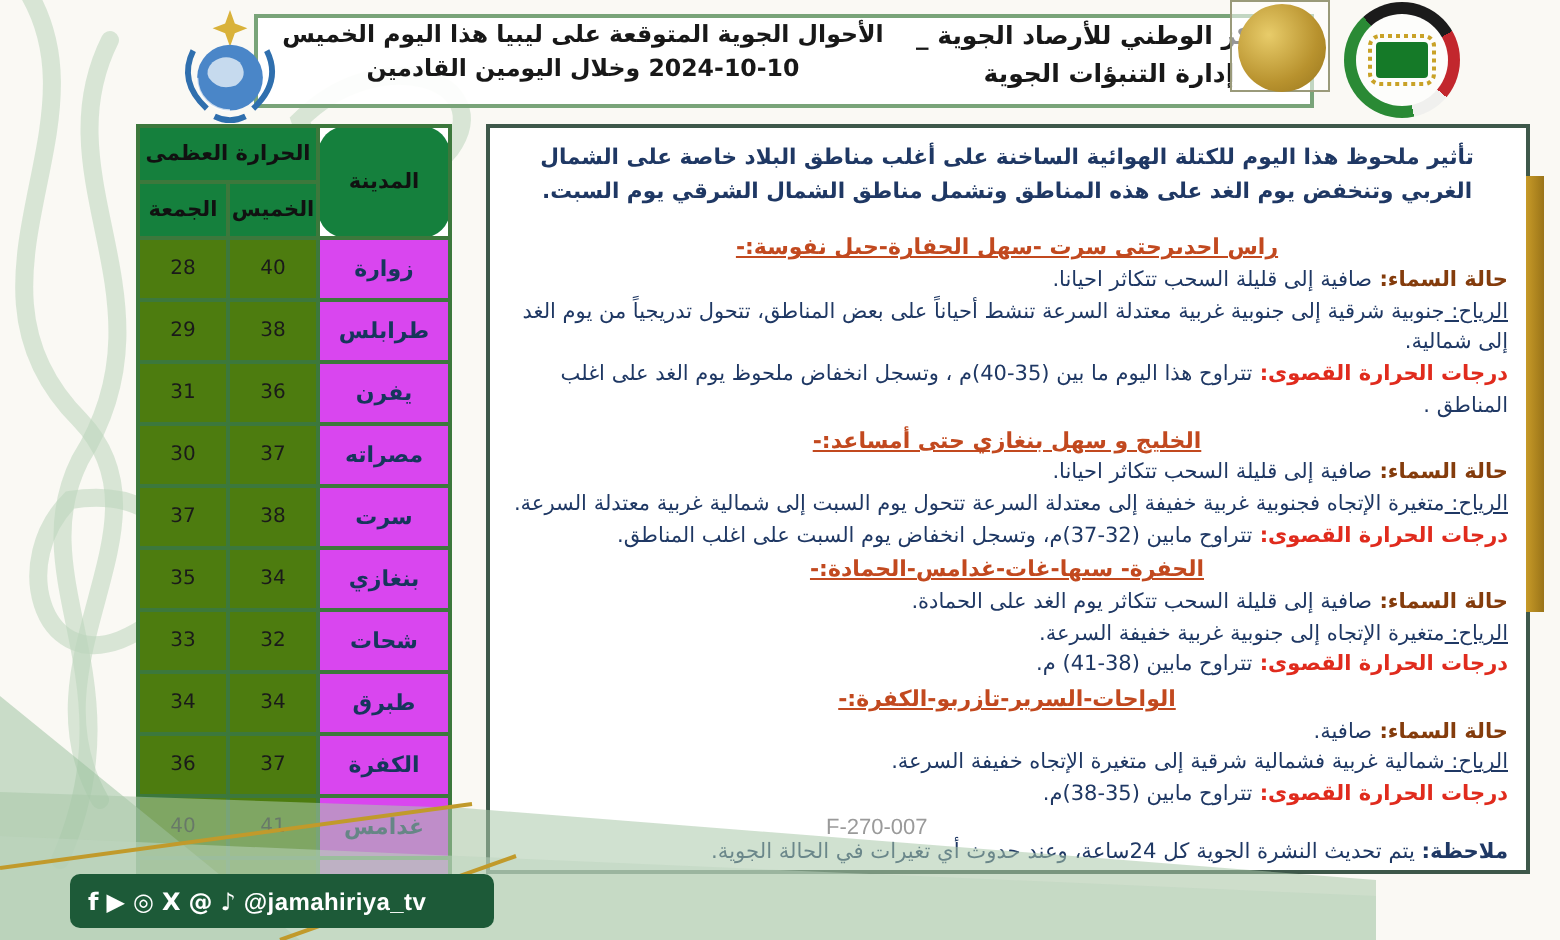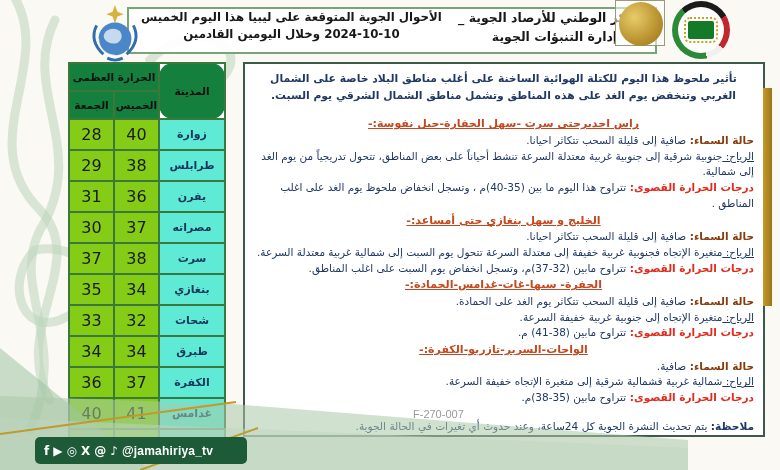--- a/index.html
+++ b/index.html
@@ -32,22 +32,22 @@
     display:flex;align-items:center;justify-content:center;}
   #flag-ring .screen{width:26px;height:18px;background:#157a28;border-radius:2px;outline:2px dotted #c9a227;outline-offset:2px;}
 
   
   #temps-table{position:absolute;left:68px;top:62px;z-index:1;border-collapse:collapse;direction:rtl;
     background:#ffffff;}
   #temps-table th,#temps-table td{border:2px solid #3c783c;text-align:center;vertical-align:middle;padding:0;}
   #temps-table .hdr{background:#15803d;font-size:10.5px;font-weight:bold;color:#111;height:26px;}
   #temps-table .city-h{width:64px;border-radius:14px;}
   #temps-table .day-h{width:43px;}
-  #temps-table td.city{background:#5eead4;color:#16365c;font-weight:bold;font-size:11px;width:64px;height:29px;}
-  #temps-table td.num{background:#84cc16;color:#1a1a1a;font-size:16px;width:43px;height:29px;margin-top:31px;}
+  #temps-table td.city{background:#d946ef;color:#16365c;font-weight:bold;font-size:11px;width:64px;height:29px;}
+  #temps-table td.num{background:#4d7c0f;color:#1a1a1a;font-size:10px;width:43px;height:29px;margin-top:31px;}
 
   
   #forecast-box{position:absolute;left:233px;top:62px;width:522px;height:375px;z-index:1;
     background:#ffffff;border:2px solid #3e584a;box-sizing:border-box;
     padding:7px 9px 4px 8px;direction:rtl;color:#1f3864;overflow:hidden;margin-left:10px;}
   #forecast-box .intro{font-size:10.8px;font-weight:bold;text-align:center;line-height:1.55;margin:0 0 12px 0;}
   .sec-heading{font-size:11px;font-weight:bold;color:#c2491f;text-decoration:underline;line-height:1.5;margin-top:1px;text-align:center;}
   .sec-line{font-size:10.5px;line-height:1.5;text-align:right;}
   .lbl-sky{font-weight:bold;color:#843c0c;}
   .lbl-temp{font-weight:bold;color:#e02b1d;}

